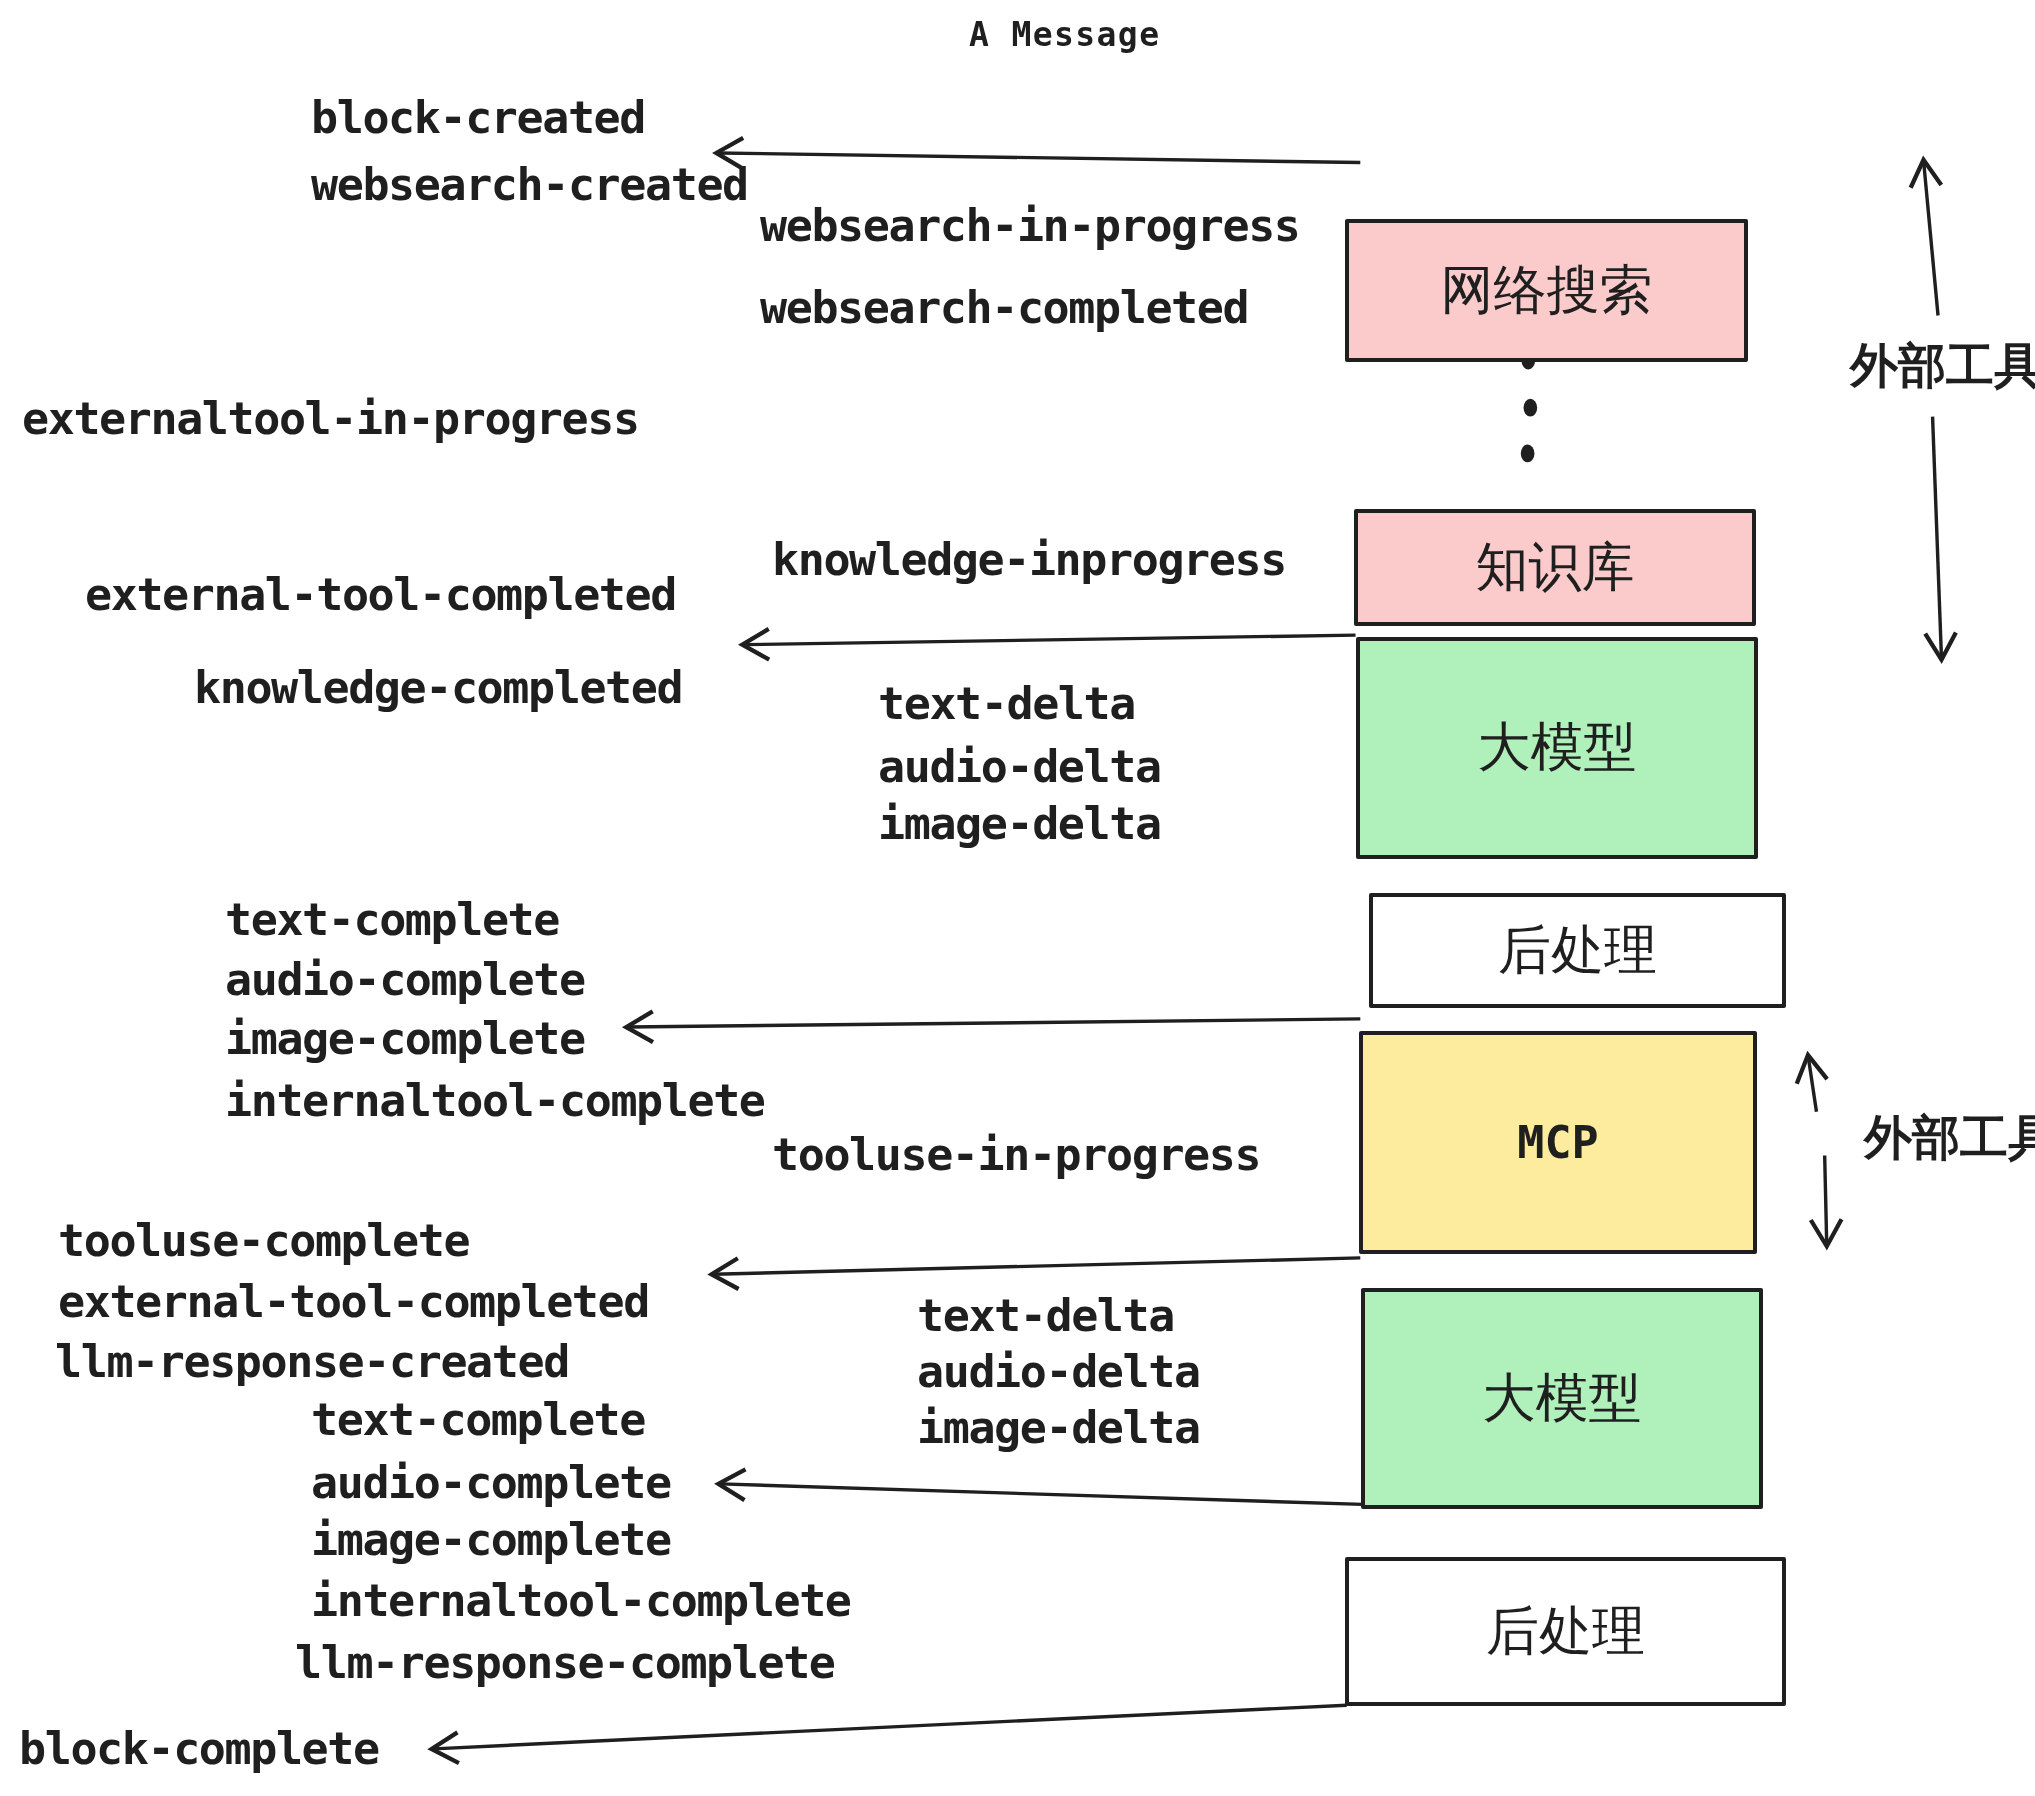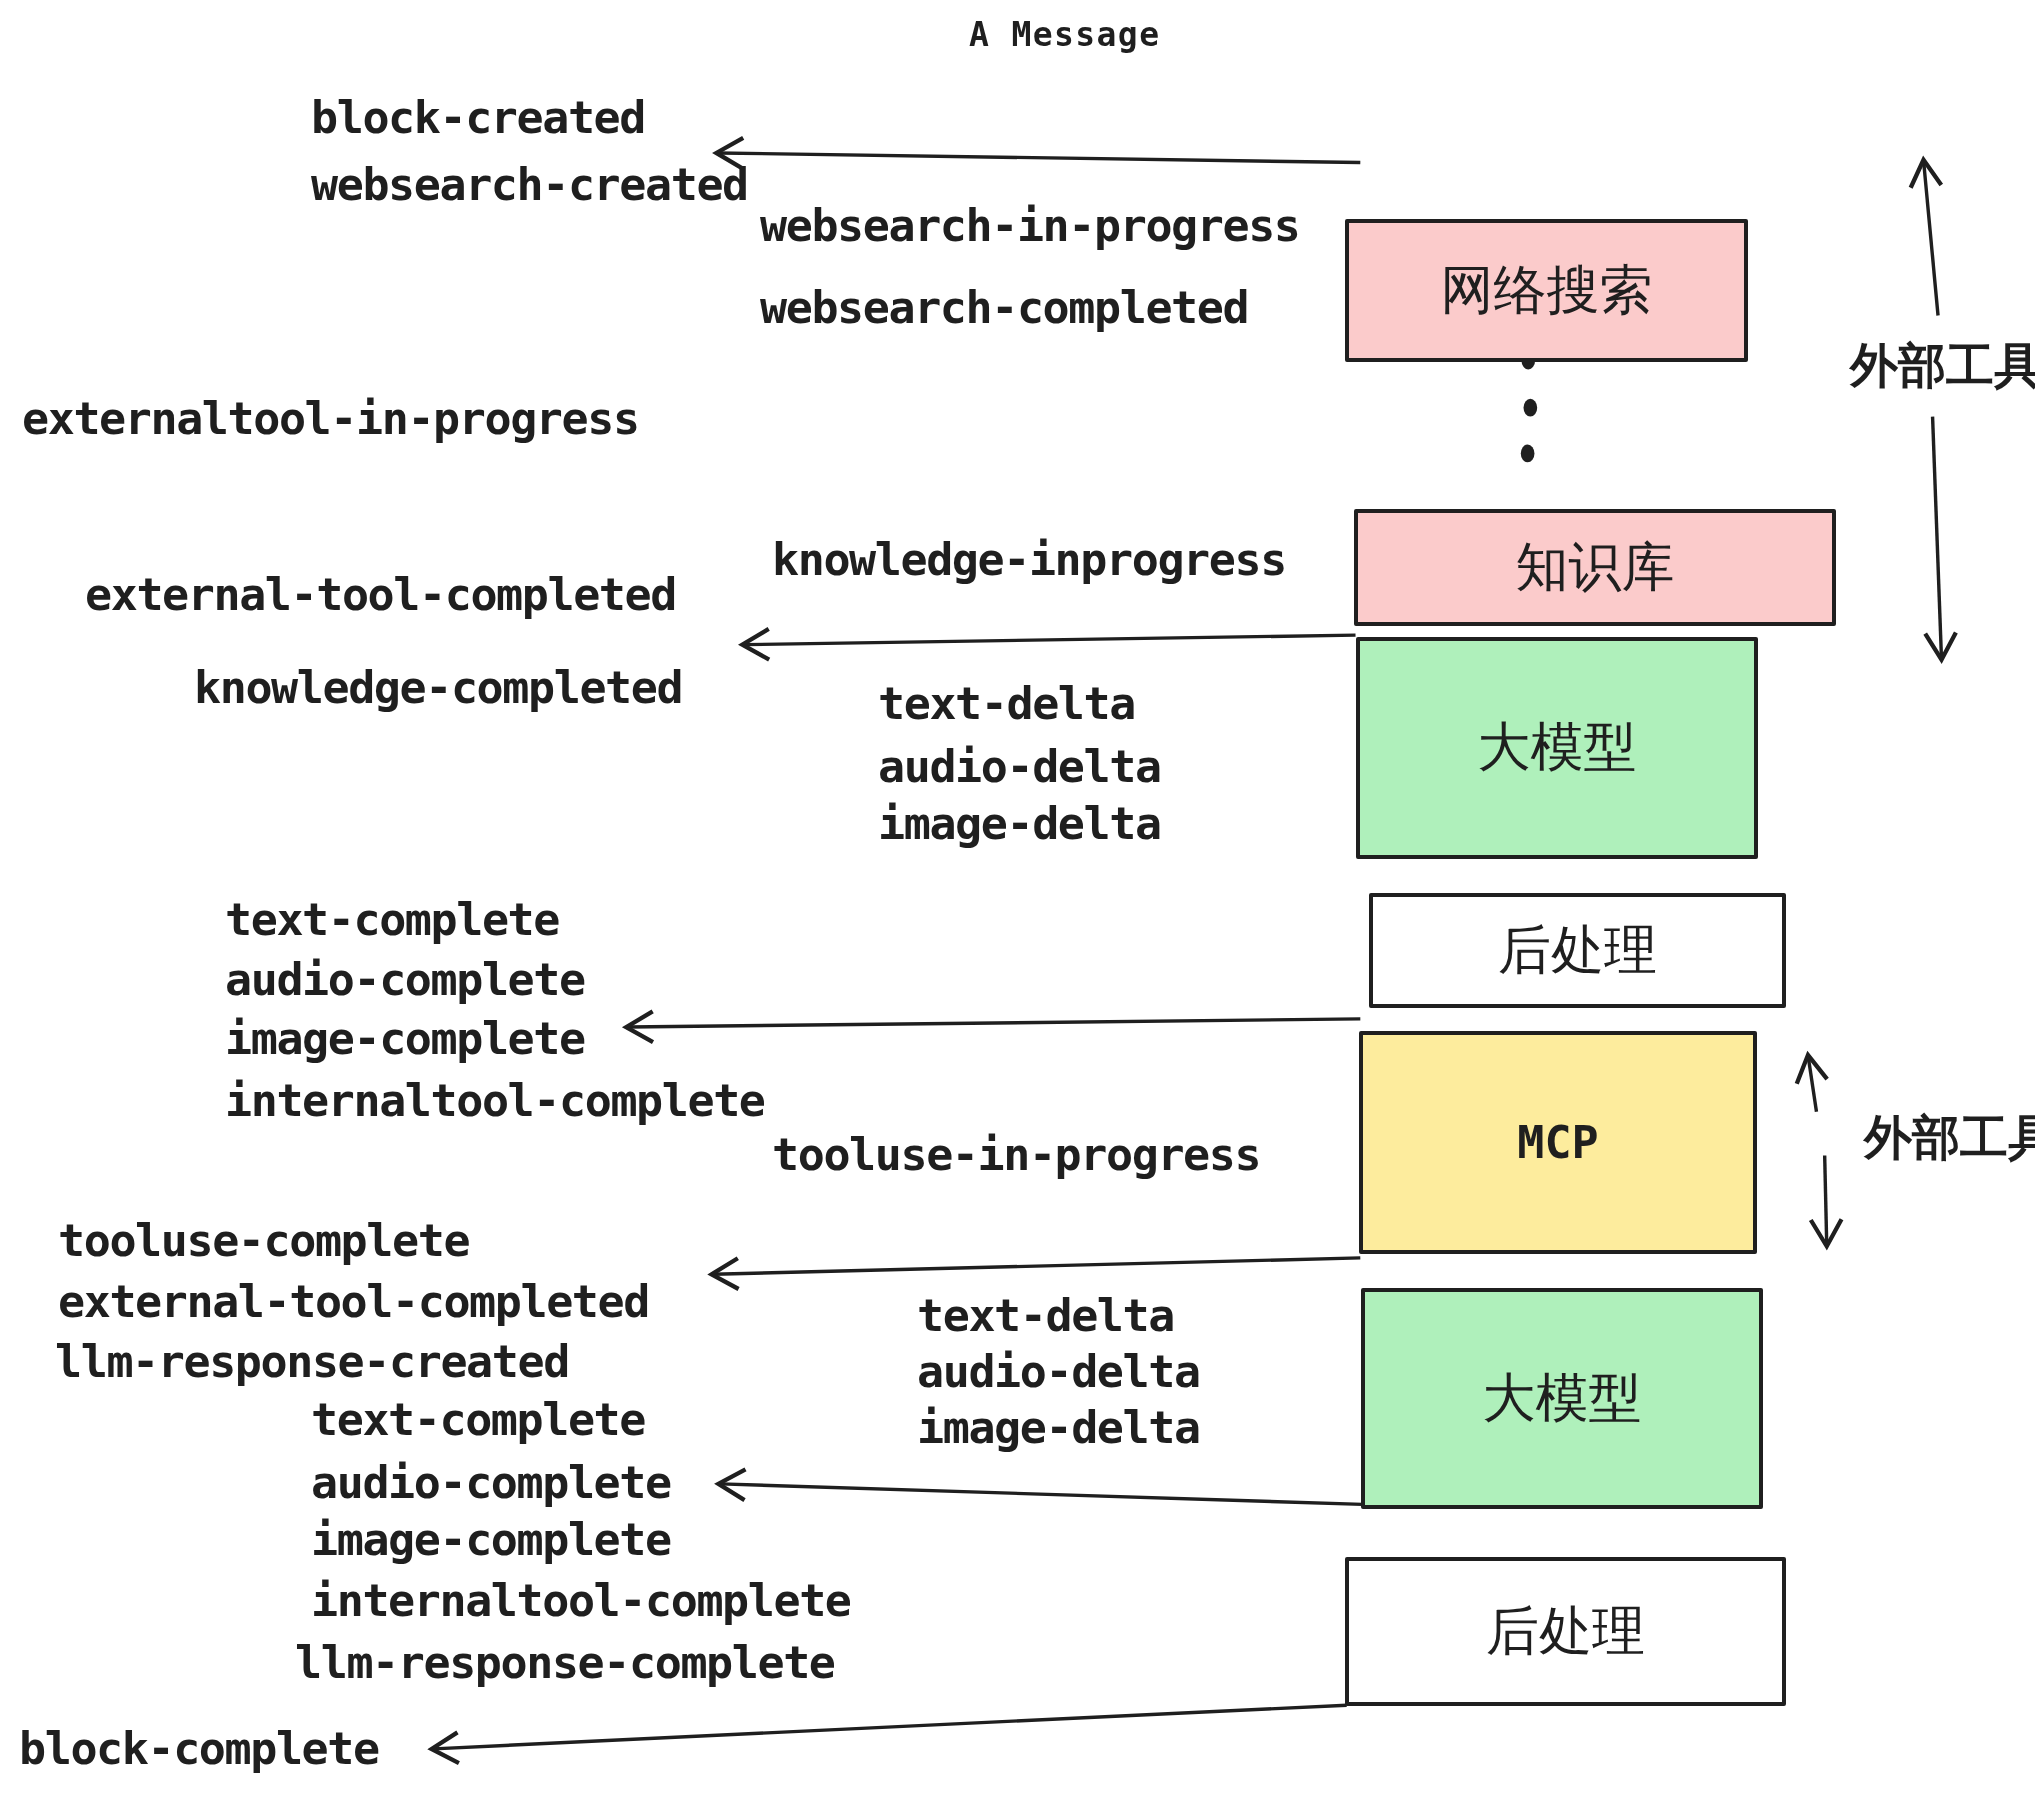--- a/index.html
+++ b/index.html
@@ -84,21 +84,21 @@
       <ellipse cx="2237" cy="664" rx="10" ry="13" fill="#1f1f1f"></ellipse>
     </g>
   </svg>
 
   <div class="title" style="left:969px;top:15px;">A Message</div>
 
   <div class="box" style="left:1345px;top:171px;width:403px;height:143px;background:#fbcbcb;margin-top:48px;">
     <span>网络搜索</span>
   </div>
 
-  <div class="box" style="left:1354px;top:509px;width:482px;height:117px;background:#fbcbcb;">
+  <div class="box" style="left:1354px;top:509px;width:402px;height:117px;background:#fbcbcb;">
     <span>知识库</span>
   </div>
 
   <div class="box" style="left:1356px;top:637px;width:402px;height:222px;background:#aff0bb;">
     <span>大模型</span>
   </div>
 
   <div class="box" style="left:1369px;top:893px;width:417px;height:115px;background:#ffffff;">
     <span>后处理</span>
   </div>

